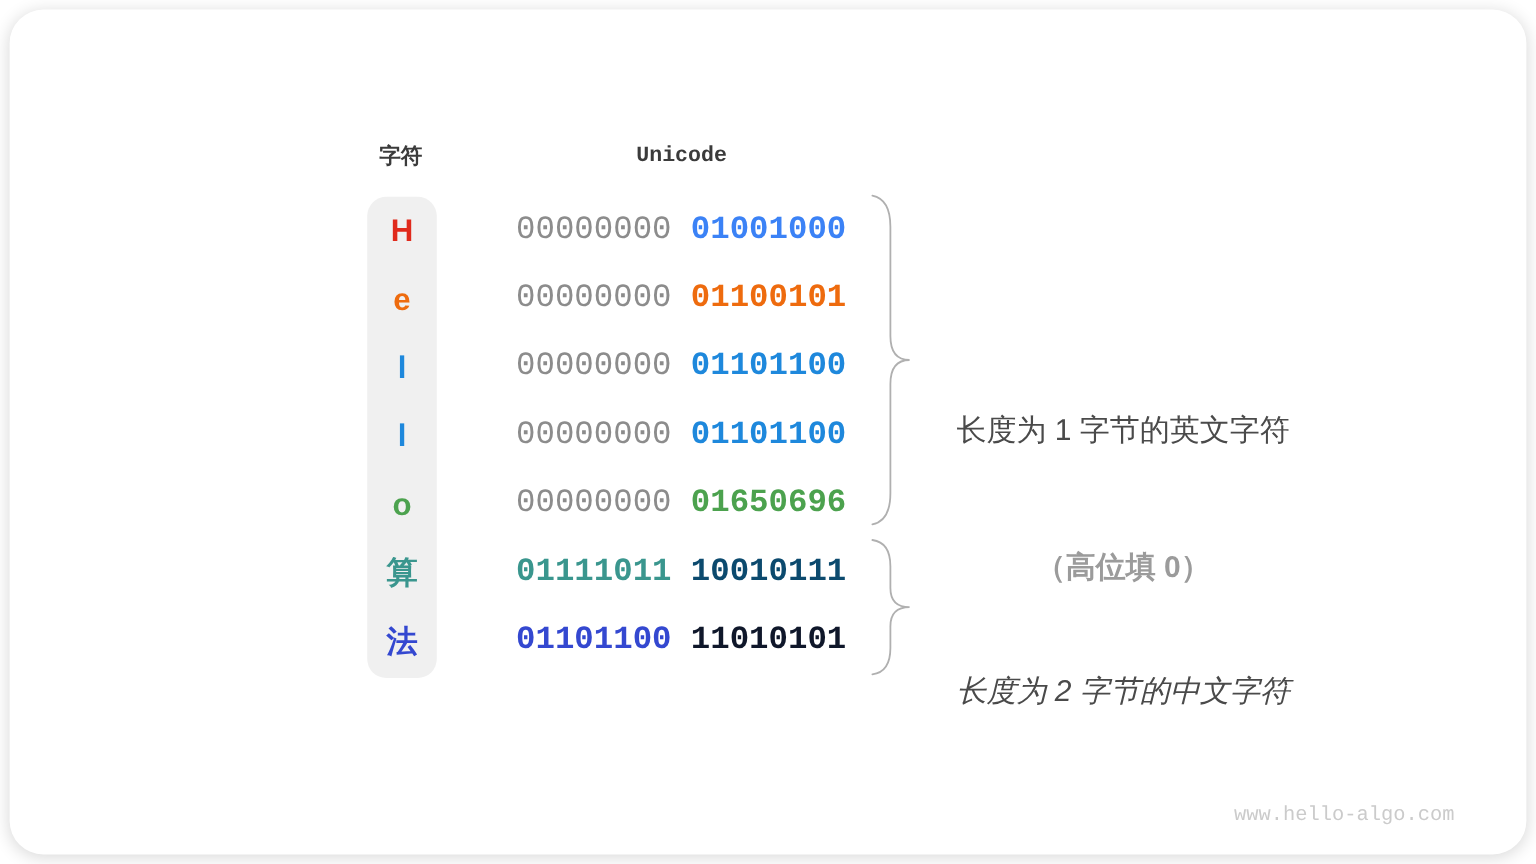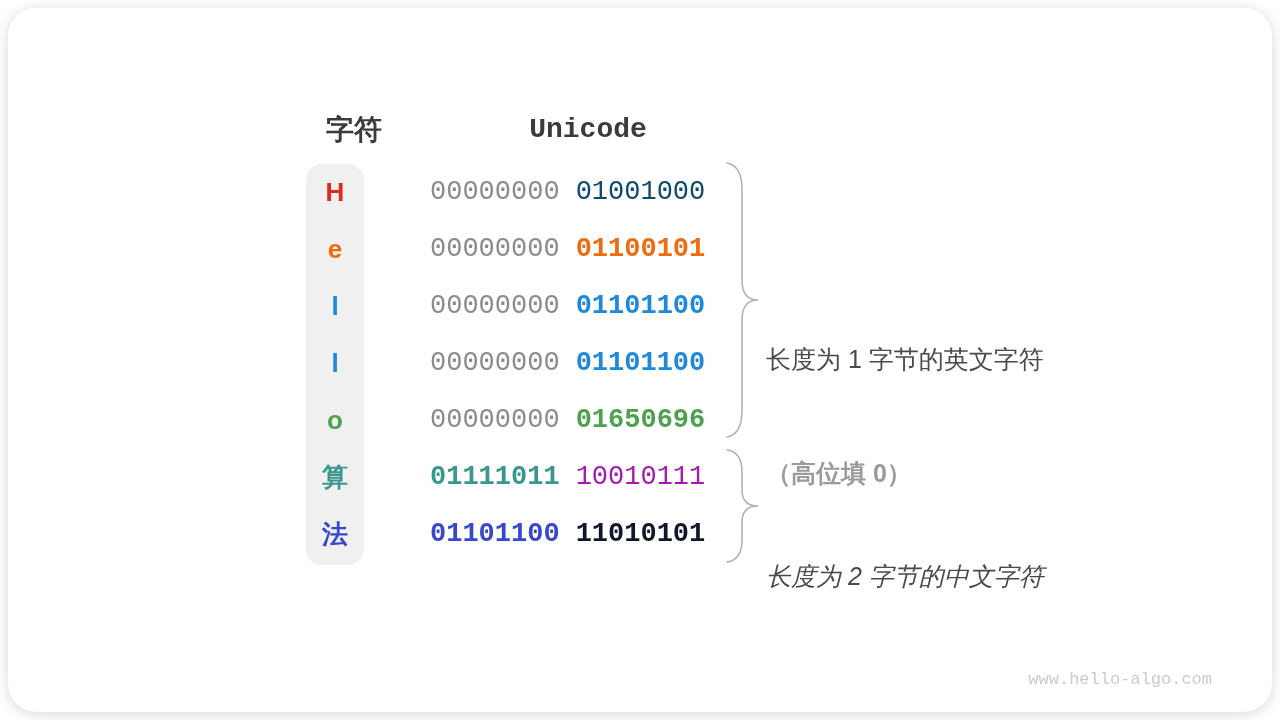--- a/index.html
+++ b/index.html
@@ -15,25 +15,24 @@
     left: 8px; top: 8px; right: 8px; bottom: 8px;
     background: #ffffff;
     border-radius: 28px;
     box-shadow: 0 2px 14px rgba(0,0,0,0.16);
   }
   .col-header {
     position: absolute;
     top: 114px;
     height: 32px;
     line-height: 32px;
-    font-size: 28px;
+    font-size: 18px;
     font-weight: bold;
     color: #3b3b3b;
     text-align: center;
-    margin-left: 20px;
   }
   .char-h { left: 302px; width: 64px; }
   .uni-h  { left: 430px; width: 276px; font-family: "Liberation Mono", "DejaVu Sans Mono", monospace; }
   .char-col-bg {
     position: absolute;
     left: 306px; top: 164px;
     width: 58px; height: 401px;
     background: #f0f0f0;
     border-radius: 16px;
   }
@@ -53,20 +52,21 @@
     font-family: "Liberation Mono", "DejaVu Sans Mono", monospace;
     font-size: 27px;
     white-space: pre;
   }
   .byte + .byte { margin-left: 16px; }
   .brace { position: absolute; }
   .brace path { fill: none; stroke: #b0b0b0; stroke-width: 1.5; stroke-linecap: round; }
   .anno {
     position: absolute;
     width: 340px;
+    text-align: center;
     font-size: 25px;
     line-height: 38px;
     color: #4a4a4a;
     white-space: pre;
   }
   .anno .muted { color: #9b9b9b; font-weight: bold; }
   .anno-en { left: 766px; top: 264px; }
   .anno-cn { left: 766px; top: 481px; font-style: italic; }
   .watermark {
     position: absolute;
@@ -84,21 +84,21 @@
 <div class="stage">
   <div class="card"></div>
 
   <div class="col-header char-h">字符</div>
   <div class="col-header uni-h">Unicode</div>
 
   <div class="char-col-bg"></div>
 
   <div class="row" style="top:177px">
     <div class="cell-char" style="color: rgb(224, 42, 28);">H</div>
-    <div class="cell-bin"><span class="byte" style="color: rgb(140, 140, 140); font-weight: normal;">00000000</span><span class="byte" style="color: #0c4a6e; font-weight: normal;">01001000</span></div>
+    <div class="cell-bin"><span class="byte" style="color: rgb(140, 140, 140); font-weight: normal;">00000000</span><span class="byte" style="color: #3b82f6; font-weight: bold;">01001000</span></div>
   </div>
 
   <div class="row" style="top:234px">
     <div class="cell-char" style="color: rgb(238, 107, 14);">e</div>
     <div class="cell-bin"><span class="byte" style="color: rgb(140, 140, 140); font-weight: normal;">00000000</span><span class="byte" style="color: rgb(238, 107, 14); font-weight: bold;">01100101</span></div>
   </div>
 
   <div class="row" style="top:291px">
     <div class="cell-char" style="color: rgb(30, 136, 220);">l</div>
     <div class="cell-bin"><span class="byte" style="color: rgb(140, 140, 140); font-weight: normal;">00000000</span><span class="byte" style="color: rgb(30, 136, 220); font-weight: bold;">01101100</span></div>
@@ -109,21 +109,21 @@
     <div class="cell-bin"><span class="byte" style="color: rgb(140, 140, 140); font-weight: normal;">00000000</span><span class="byte" style="color: rgb(30, 136, 220); font-weight: bold;">01101100</span></div>
   </div>
 
   <div class="row" style="top:405px">
     <div class="cell-char" style="color: rgb(76, 162, 78);">o</div>
     <div class="cell-bin"><span class="byte" style="color: rgb(140, 140, 140); font-weight: normal;">00000000</span><span class="byte" style="color: rgb(76, 162, 78); font-weight: bold;">01650696</span></div>
   </div>
 
   <div class="row" style="top:462px">
     <div class="cell-char" style="color: rgb(58, 150, 142);">算</div>
-    <div class="cell-bin"><span class="byte" style="color: rgb(58, 150, 142); font-weight: bold;">01111011</span><span class="byte" style="color: #a21caf; font-weight: normal;">10010111</span></div>
+    <div class="cell-bin"><span class="byte" style="color: rgb(58, 150, 142); font-weight: bold;">01111011</span><span class="byte" style="color: #0c4a6e; font-weight: bold;">10010111</span></div>
   </div>
 
   <div class="row" style="top:519px">
     <div class="cell-char" style="color: rgb(52, 72, 208);">法</div>
     <div class="cell-bin"><span class="byte" style="color: rgb(52, 72, 208); font-weight: bold;">01101100</span><span class="byte" style="color: #0f172a; font-weight: bold;">11010101</span></div>
   </div>
 
   <svg class="brace" style="left:724px; top:161px" width="38" height="278" viewBox="0 0 38 278">
     <path d="M3,2 Q18,5 18,28 L18,119 Q18,139 34,139 Q18,139 18,159 L18,250 Q18,273 3,276"></path>
   </svg>

